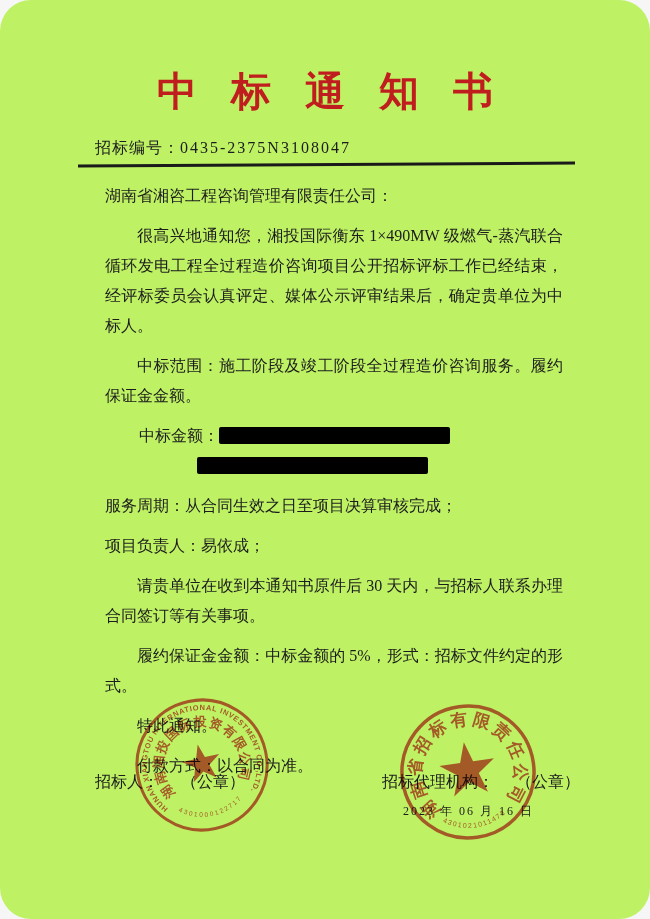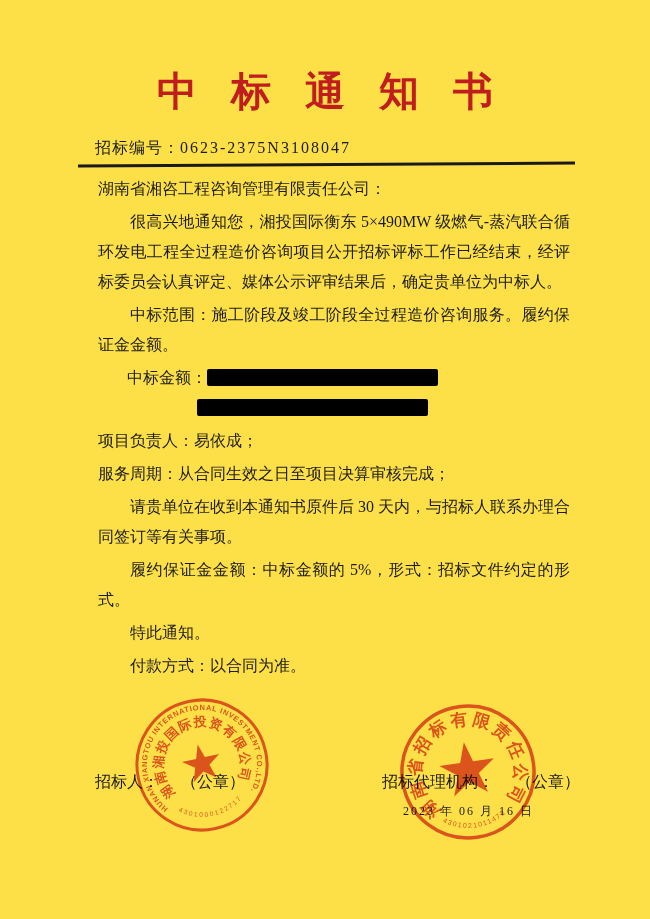--- a/index.html
+++ b/index.html
@@ -1,22 +1,22 @@
 <!DOCTYPE html>
 <html><head>
 <meta charset="utf-8">
 <style>
   html,body{margin:0;padding:0;}
   body{
     width:650px;height:919px;background:#f6f6f6;
     font-family:"Liberation Serif","DejaVu Sans",serif;
   }
   .page{
-    position:relative;width:650px;height:919px;background:#fde047;
-    overflow:hidden;color:#1c1c1c;
+    position:relative;width:650px;height:919px;background:#bef264;
+    overflow:hidden;color:#1c1c1c;border-radius:31px;
   }
   
   .doc-title{
     position:absolute;top:68px;left:0;width:650px;
     text-align:center;color:#c01e1e;font-weight:bold;
     font-size:40px;line-height:48px;
   }
   .doc-title span{letter-spacing:34px;margin-right:-34px;}
   
   .bid-line{
@@ -26,24 +26,24 @@
   .bid-line .num{font-family:"Liberation Serif","DejaVu Sans Mono",serif;letter-spacing:2px;}
   .rule{
     position:absolute;top:163px;left:78px;width:497px;height:3px;background:#1a1a1a;
     transform:rotate(-0.35deg);
   }
   
   .body-text{
     position:absolute;top:171px;left:95px;width:478px;
     font-size:16px;line-height:30px;text-align:justify;
   }
-  .para{margin:3px;}
+  .para{margin:10px;}
   .indent{text-indent:32px;}
   .amount-row{height:30px;white-space:nowrap;}
-  .amount-row .amount-label{display:inline-block;text-indent:0;margin-left:32px;}
+  .amount-row .amount-label{display:inline-block;text-indent:0;margin-left:44px;}
   .redaction-bar{
     display:inline-block;width:231px;height:17px;background:#000;
     vertical-align:-3px;border-radius:2px;
   }
   .amount-row.second .redaction-bar{margin-left:102px;}
   
   .sig-row{
     position:absolute;top:772px;left:95px;width:490px;font-size:16px;
     white-space:nowrap;
   }
@@ -65,38 +65,38 @@
 </head>
 <body>
 
 <div class="page">
 
   <div class="doc-title">
     <span>中标通知书</span>
   </div>
 
   <div class="bid-line">
-    <span>招标编号：</span><span class="num">0623-2375N3108047</span>
+    <span>招标编号：</span><span class="num">0435-2375N3108047</span>
   </div>
   <div class="rule"></div>
 
   <div class="body-text">
     <p class="para">湖南省湘咨工程咨询管理有限责任公司：</p>
-    <p class="para indent">很高兴地通知您，湘投国际衡东 5×490MW 级燃气-蒸汽联合循环发电工程全过程造价咨询项目公开招标评标工作已经结束，经评标委员会认真评定、媒体公示评审结果后，确定贵单位为中标人。</p>
+    <p class="para indent">很高兴地通知您，湘投国际衡东 1×490MW 级燃气-蒸汽联合循环发电工程全过程造价咨询项目公开招标评标工作已经结束，经评标委员会认真评定、媒体公示评审结果后，确定贵单位为中标人。</p>
     <p class="para indent">中标范围：施工阶段及竣工阶段全过程造价咨询服务。履约保证金金额。</p>
 
     <div class="amount-row">
       <span class="amount-label">中标金额：</span><span class="redaction-bar"></span>
     </div>
     <div class="amount-row second">
       <span class="redaction-bar"></span>
     </div>
 
+    <p class="para">服务周期：从合同生效之日至项目决算审核完成；</p>
     <p class="para">项目负责人：易依成；</p>
-    <p class="para">服务周期：从合同生效之日至项目决算审核完成；</p>
     <p class="para indent">请贵单位在收到本通知书原件后 30 天内，与招标人联系办理合同签订等有关事项。</p>
     <p class="para indent">履约保证金金额：中标金额的 5%，形式：招标文件约定的形式。</p>
     <p class="para indent">特此通知。</p>
     <p class="para indent">付款方式：以合同为准。</p>
   </div>
 
   <div class="sig-row">
     <div class="sig-left">
       <span>招标人：</span><span class="seal-note">（公章）</span>
     </div>

